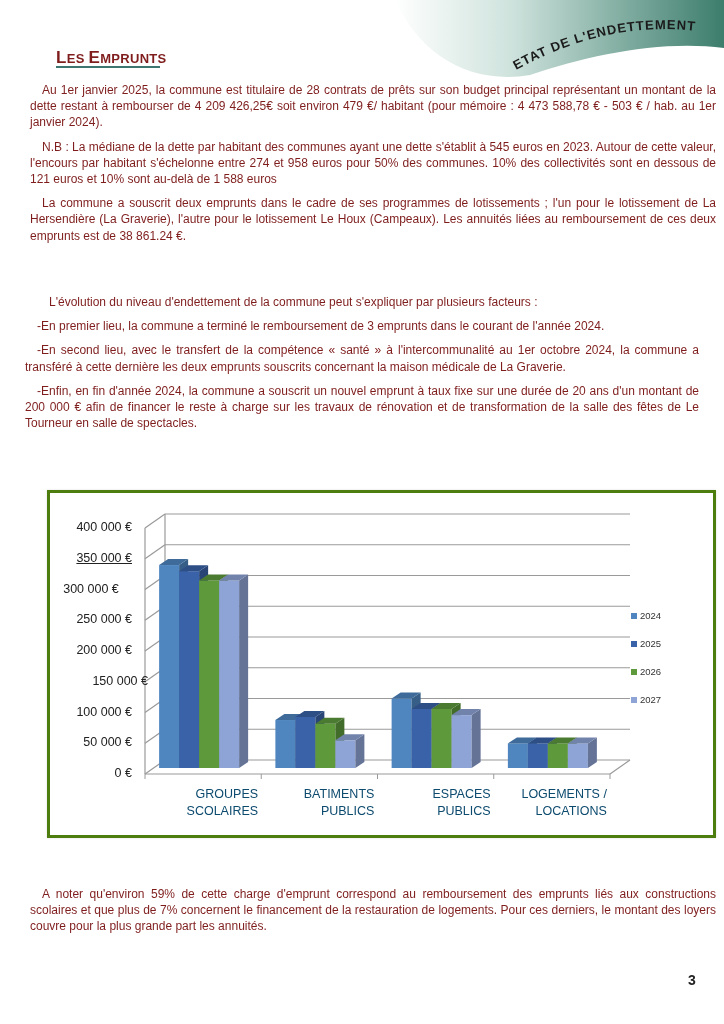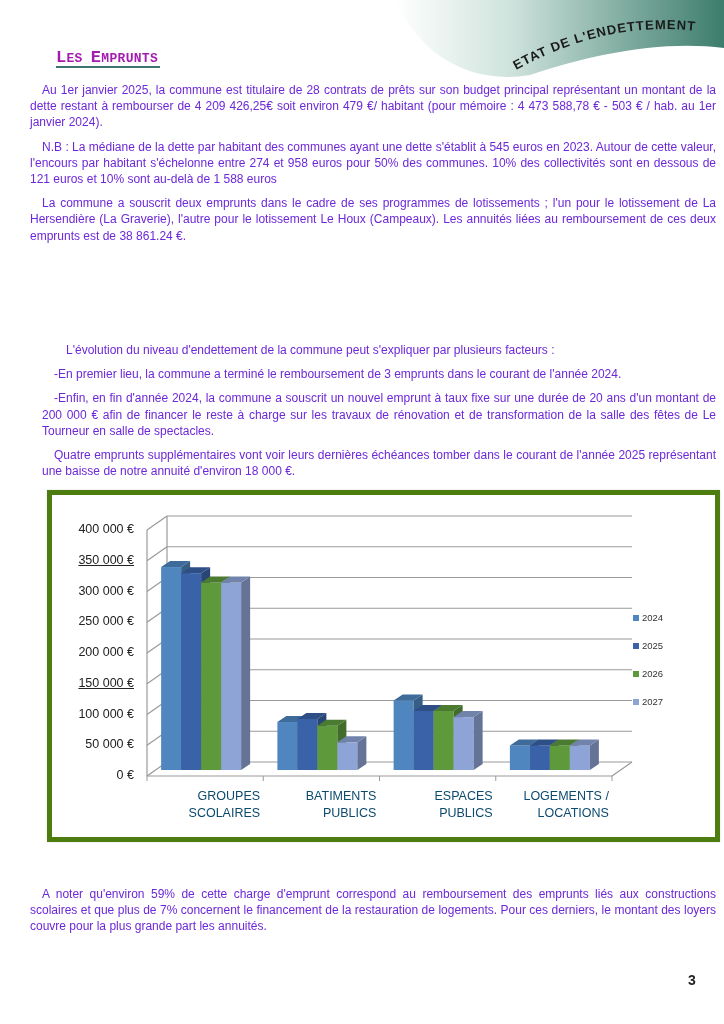--- a/index.html
+++ b/index.html
@@ -1,23 +1,23 @@
 <!DOCTYPE html>
 <html><head>
 <meta charset="utf-8">
 <style>
   html, body { margin:0; padding:0; background:#fff; }
   body { width:724px; height:1024px; position:relative; overflow:hidden; font-family:"Liberation Sans", sans-serif; color:#222; }
   .banner { position:absolute; left:0; top:0; width:724px; height:90px; }
-  .section-title { position:absolute; left:56px; top:48px; font-family:Liberation Mono, monospace; font-weight:bold; color:#a21caf; font-size:13px; letter-spacing:0.3px; font-variant: small-caps; }
+  .section-title { position:absolute; left:56px; top:48px; font-family:Liberation Sans, sans-serif; font-weight:bold; color:#7f1d1d; font-size:13px; letter-spacing:0.3px; font-variant: small-caps; }
   .section-title .big { font-size:17px; }
   .section-underline { position:absolute; left:56px; top:66px; width:104px; height:2px; background:#3d7670; }
-  .text { position:absolute; left:30px; width:686px; font-size:12px; line-height:16.2px; text-align:justify; color:#6d28d9; }
+  .text { position:absolute; left:30px; width:686px; font-size:12px; line-height:16.2px; text-align:justify; color:#7f1d1d; }
   .text p { margin:0 0 8px 0; text-indent:12px; }
-  .chart-box { position:absolute; left:47px; top:490px; width:663px; height:342px; border:5px solid #4d7c0f; box-shadow:0 0 2px #ddd; background:#fff; }
+  .chart-box { position:absolute; left:47px; top:490px; width:663px; height:342px; border:3px solid #4d7c0f; box-shadow:0 0 2px #ddd; background:#fff; }
   .ytick { position:absolute; right:0; font-size:12.5px; color:#222; text-align:right; width:90px; }
   .xcat { position:absolute; font-size:12.5px; color:#0c4a6e; text-align:right; width:110px; line-height:17px; }
   .legend-item { position:absolute; font-size:9.5px; color:#333; }
   .legend-swatch { display:inline-block; width:6px; height:6px; margin-right:3px; vertical-align:middle; }
   .page-num { position:absolute; left:688px; top:972px; font-size:14px; font-weight:bold; color:#222; }
 </style>
 </head>
 <body>
 
 <svg class="banner" viewBox="0 0 724 90" width="724" height="90">
@@ -44,25 +44,25 @@
     <textPath href="#arc" id="tagpath">ETAT DE L'ENDETTEMENT</textPath>
   </text>
 </svg>
 
 <div class="text" style="top:82px;">
   <p>Au 1er janvier 2025, la commune est titulaire de 28 contrats de prêts sur son budget principal représentant un montant de la dette restant à rembourser de 4 209 426,25€ soit environ 479 €/ habitant (pour mémoire : 4 473 588,78 € - 503 € / hab. au 1er janvier 2024).</p>
   <p>N.B : La médiane de la dette par habitant des communes ayant une dette s'établit à 545 euros en 2023. Autour de cette valeur, l'encours par habitant s'échelonne entre 274 et 958 euros pour 50% des communes. 10% des collectivités sont en dessous de 121 euros et 10% sont au-delà de 1 588 euros</p>
   <p>La commune a souscrit deux emprunts dans le cadre de ses programmes de lotissements ; l'un pour le lotissement de La Hersendière (La Graverie), l'autre pour le lotissement Le Houx (Campeaux). Les annuités liées au remboursement de ces deux emprunts est de 38 861.24 €.</p>
 </div>
 
-<div class="text" style="top:294px; left:42px; width:674px;margin-top:48px;">
+<div class="text" style="top:294px; left:25px; width:674px;">
   <p style="text-indent:24px">L'évolution du niveau d'endettement de la commune peut s'expliquer par plusieurs facteurs :</p>
   <p>-En premier lieu, la commune a terminé le remboursement de 3 emprunts dans le courant de l'année 2024.</p>
+  <p>-En second lieu, avec le transfert de la compétence « santé » à l'intercommunalité au 1er octobre 2024, la commune a transféré à cette dernière les deux emprunts souscrits concernant la maison médicale de La Graverie.</p>
   <p>-Enfin, en fin d'année 2024, la commune a souscrit un nouvel emprunt à taux fixe sur une durée de 20 ans d'un montant de 200 000 € afin de financer le reste à charge sur les travaux de rénovation et de transformation de la salle des fêtes de Le Tourneur en salle de spectacles.</p>
-  <p>Quatre emprunts supplémentaires vont voir leurs dernières échéances tomber dans le courant de l'année 2025 représentant une baisse de notre annuité d'environ 18 000 €.</p>
 </div>
 
 <div class="chart-box">
   <svg id="chart-svg" width="663" height="342" style="position:absolute;left:0;top:0">
       <line x1="115" y1="21" x2="580" y2="21" stroke="#9a9a9a" stroke-width="1.2"></line>
       <line x1="95" y1="35" x2="115" y2="21" stroke="#9a9a9a" stroke-width="1.2"></line>
       <line x1="115" y1="51.75" x2="580" y2="51.75" stroke="#9a9a9a" stroke-width="1.2"></line>
       <line x1="95" y1="65.75" x2="115" y2="51.75" stroke="#9a9a9a" stroke-width="1.2"></line>
       <line x1="115" y1="82.5" x2="580" y2="82.5" stroke="#9a9a9a" stroke-width="1.2"></line>
       <line x1="95" y1="96.5" x2="115" y2="82.5" stroke="#9a9a9a" stroke-width="1.2"></line>
@@ -132,24 +132,24 @@
       <rect x="497.875" y="250.4" width="20" height="24.599999999999998" fill="#5e9a3c"></rect>
       <polygon points="517.875 250.4 526.875 244.4 526.875 269 517.875 275" fill="rgb(66,108,42)"></polygon>
       <polygon points="497.875 250.4 506.875 244.4 526.875 244.4 517.875 250.4" fill="rgb(75,123,48)"></polygon>
       <rect x="517.875" y="250.4" width="20" height="24.599999999999998" fill="#8fa4d6"></rect>
       <polygon points="537.875 250.4 546.875 244.4 546.875 269 537.875 275" fill="rgb(100,115,150)"></polygon>
       <polygon points="517.875 250.4 526.875 244.4 546.875 244.4 537.875 250.4" fill="rgb(114,131,171)"></polygon>
     </svg>
   <div id="yticks">
       <div class="ytick" style="left: 0px; width: 82px; top: 27px;">400 000 €</div>
       <div class="ytick" style="left: 0px; width: 82px; top: 57.75px; text-decoration: underline;">350 000 €</div>
-      <div class="ytick" style="left: 0px; width: 82px; top: 88.5px;">300 000 €</div>
+      <div class="ytick" style="left: 0px; width: 82px; top: 88.5px; text-align: center;">300 000 €</div>
       <div class="ytick" style="left: 0px; width: 82px; top: 119.25px;">250 000 €</div>
       <div class="ytick" style="left: 0px; width: 82px; top: 150px;">200 000 €</div>
-      <div class="ytick" style="left: 0px; width: 82px; top: 180.75px; text-decoration: underline;">150 000 €</div>
+      <div class="ytick" style="left: 16px; width: 82px; top: 180.75px;">150 000 €</div>
       <div class="ytick" style="left: 0px; width: 82px; top: 211.5px;">100 000 €</div>
       <div class="ytick" style="left: 0px; width: 82px; top: 242.25px;">50 000 €</div>
       <div class="ytick" style="left: 0px; width: 82px; top: 273px;">0 €</div>
     </div>
   <div id="xcats">
       <div class="xcat" style="left: 98.125px; top: 293px;">
         <div>GROUPES</div>
         <div>SCOLAIRES</div>
       </div>
       <div class="xcat" style="left: 214.375px; top: 293px;">

